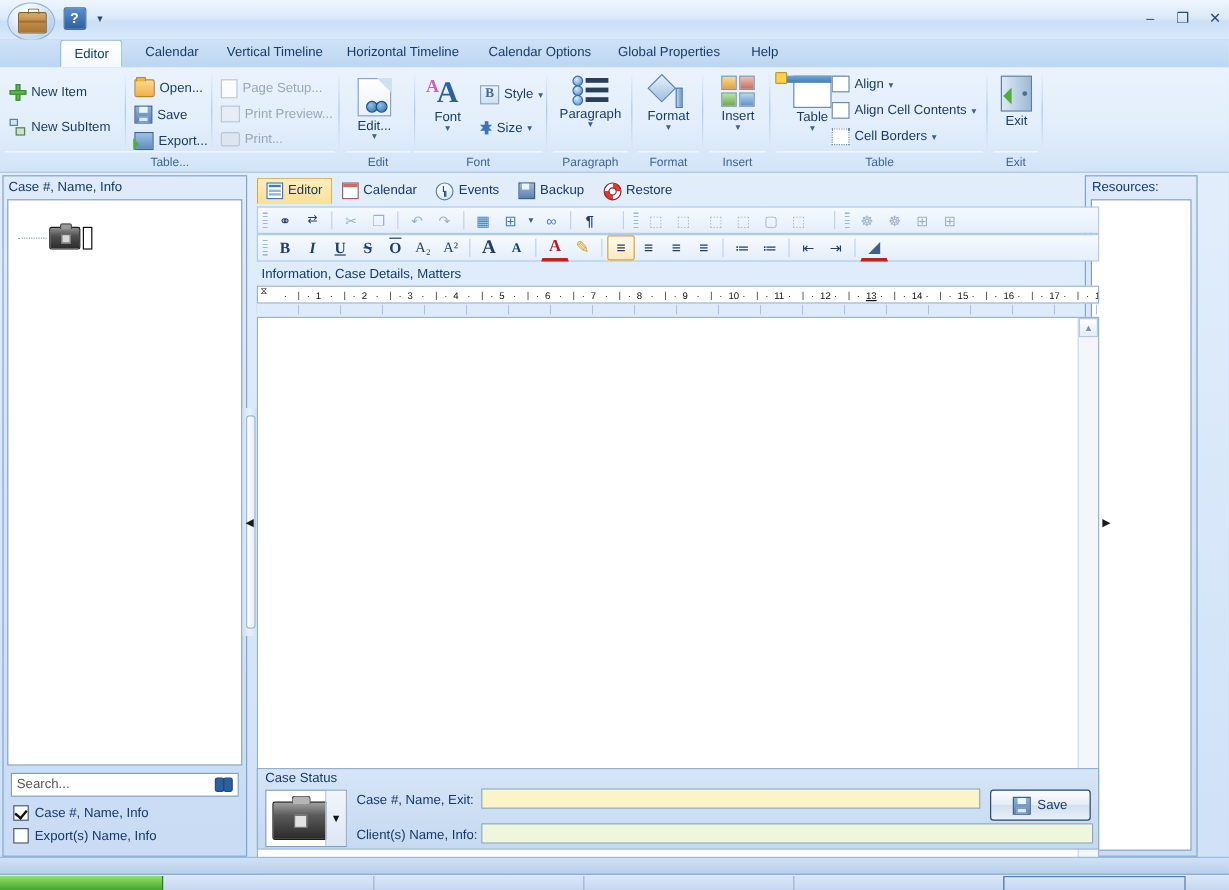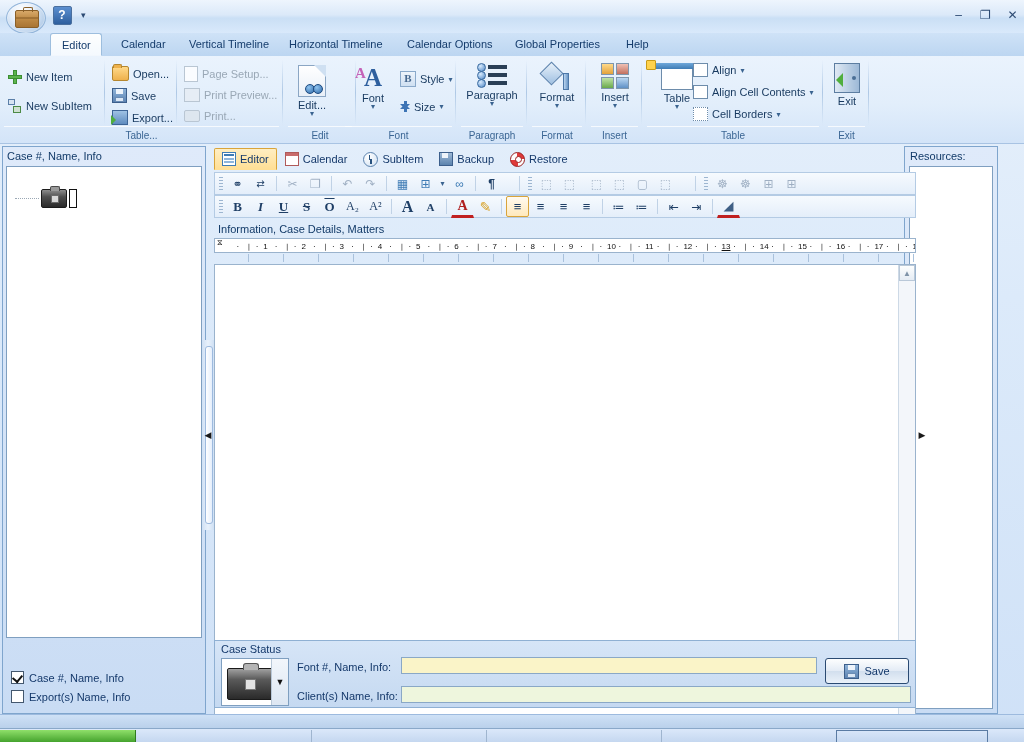--- a/index.html
+++ b/index.html
@@ -280,21 +280,21 @@
       </div>
       <div class="sb dim" style="left:184px;top:53px">
         <span class="ico i-printer"></span>
         <span>Print...</span>
       </div>
       <div class="gdiv"></div>
       <div class="glabel">Table...</div>
       <div class="gsep"></div>
     </div>
 
-    <div class="group" style="left:284px;width:72px">
+    <div class="group" style="left:284px;width:62px">
       <div class="bigbtn" style="left:0;top:8px">
         <span class="ico i-doc">
           <span class="i-binoc">
               <i></i>
               <i></i>
             </span>
         </span>
         <span class="lbl">Edit...</span>
         <span class="carf">▾</span>
       </div>
@@ -412,20 +412,27 @@
 
   <div class="leftpanel">
     <div class="lp-title">Case #, Name, Info</div>
     <div class="lp-tree">
       <div class="tree-node">
         <span class="tree-dash"></span>
         <span class="i-briefcase"></span>
         <span class="tree-caret"></span>
       </div>
     </div>
+    <div class="searchrow">
+      <span class="ph">Search...</span>
+      <span class="i-binoc2">
+          <i></i>
+          <i></i>
+        </span>
+    </div>
     <div class="cbrow" style="top:524px">
       <span class="cbx on"></span>
       <span>Case #, Name, Info</span>
     </div>
     <div class="cbrow" style="top:543px">
       <span class="cbx"></span>
       <span>Export(s) Name, Info</span>
     </div>
   </div>
 
@@ -452,21 +459,21 @@
         <span>Editor</span>
       </div>
       <span class="vsep"></span>
       <div class="etab">
         <span class="i-cal ico"></span>
         <span>Calendar</span>
       </div>
       <span class="vsep"></span>
       <div class="etab">
         <span class="i-events ico"></span>
-        <span>SubItem</span>
+        <span>Events</span>
       </div>
       <span class="vsep"></span>
       <div class="etab">
         <span class="i-backup ico"></span>
         <span>Backup</span>
       </div>
       <span class="vsep"></span>
       <div class="etab">
         <span class="i-restore ico"></span>
         <span>Restore</span>
@@ -623,21 +630,21 @@
 
       </div>
     </div>
 
     <div class="casestatus" style="top:494px;top:494px;height:68px;top:494px">
       <div class="cs-title">Case Status</div>
       <div class="bigcase">
         <div class="bc"></div>
         <div class="dd">▼</div>
       </div>
-      <div class="fieldlbl" style="left:82px;top:20px">Font #, Name, Info:</div>
+      <div class="fieldlbl" style="left:82px;top:20px">Case #, Name, Exit:</div>
       <div class="fieldbox" style="left:186px;top:16px;width:416px;background:#faf4c8"></div>
       <div class="fieldlbl" style="left:82px;top:49px">Client(s) Name, Info:</div>
       <div class="fieldbox" style="left:186px;top:45px;width:510px;background:#eef6dd"></div>
       <div class="savebtn" style="left:610px;top:17px">
         <span class="i-disk ico"></span>
         <span>Save</span>
       </div>
     </div>
   </div>
 

